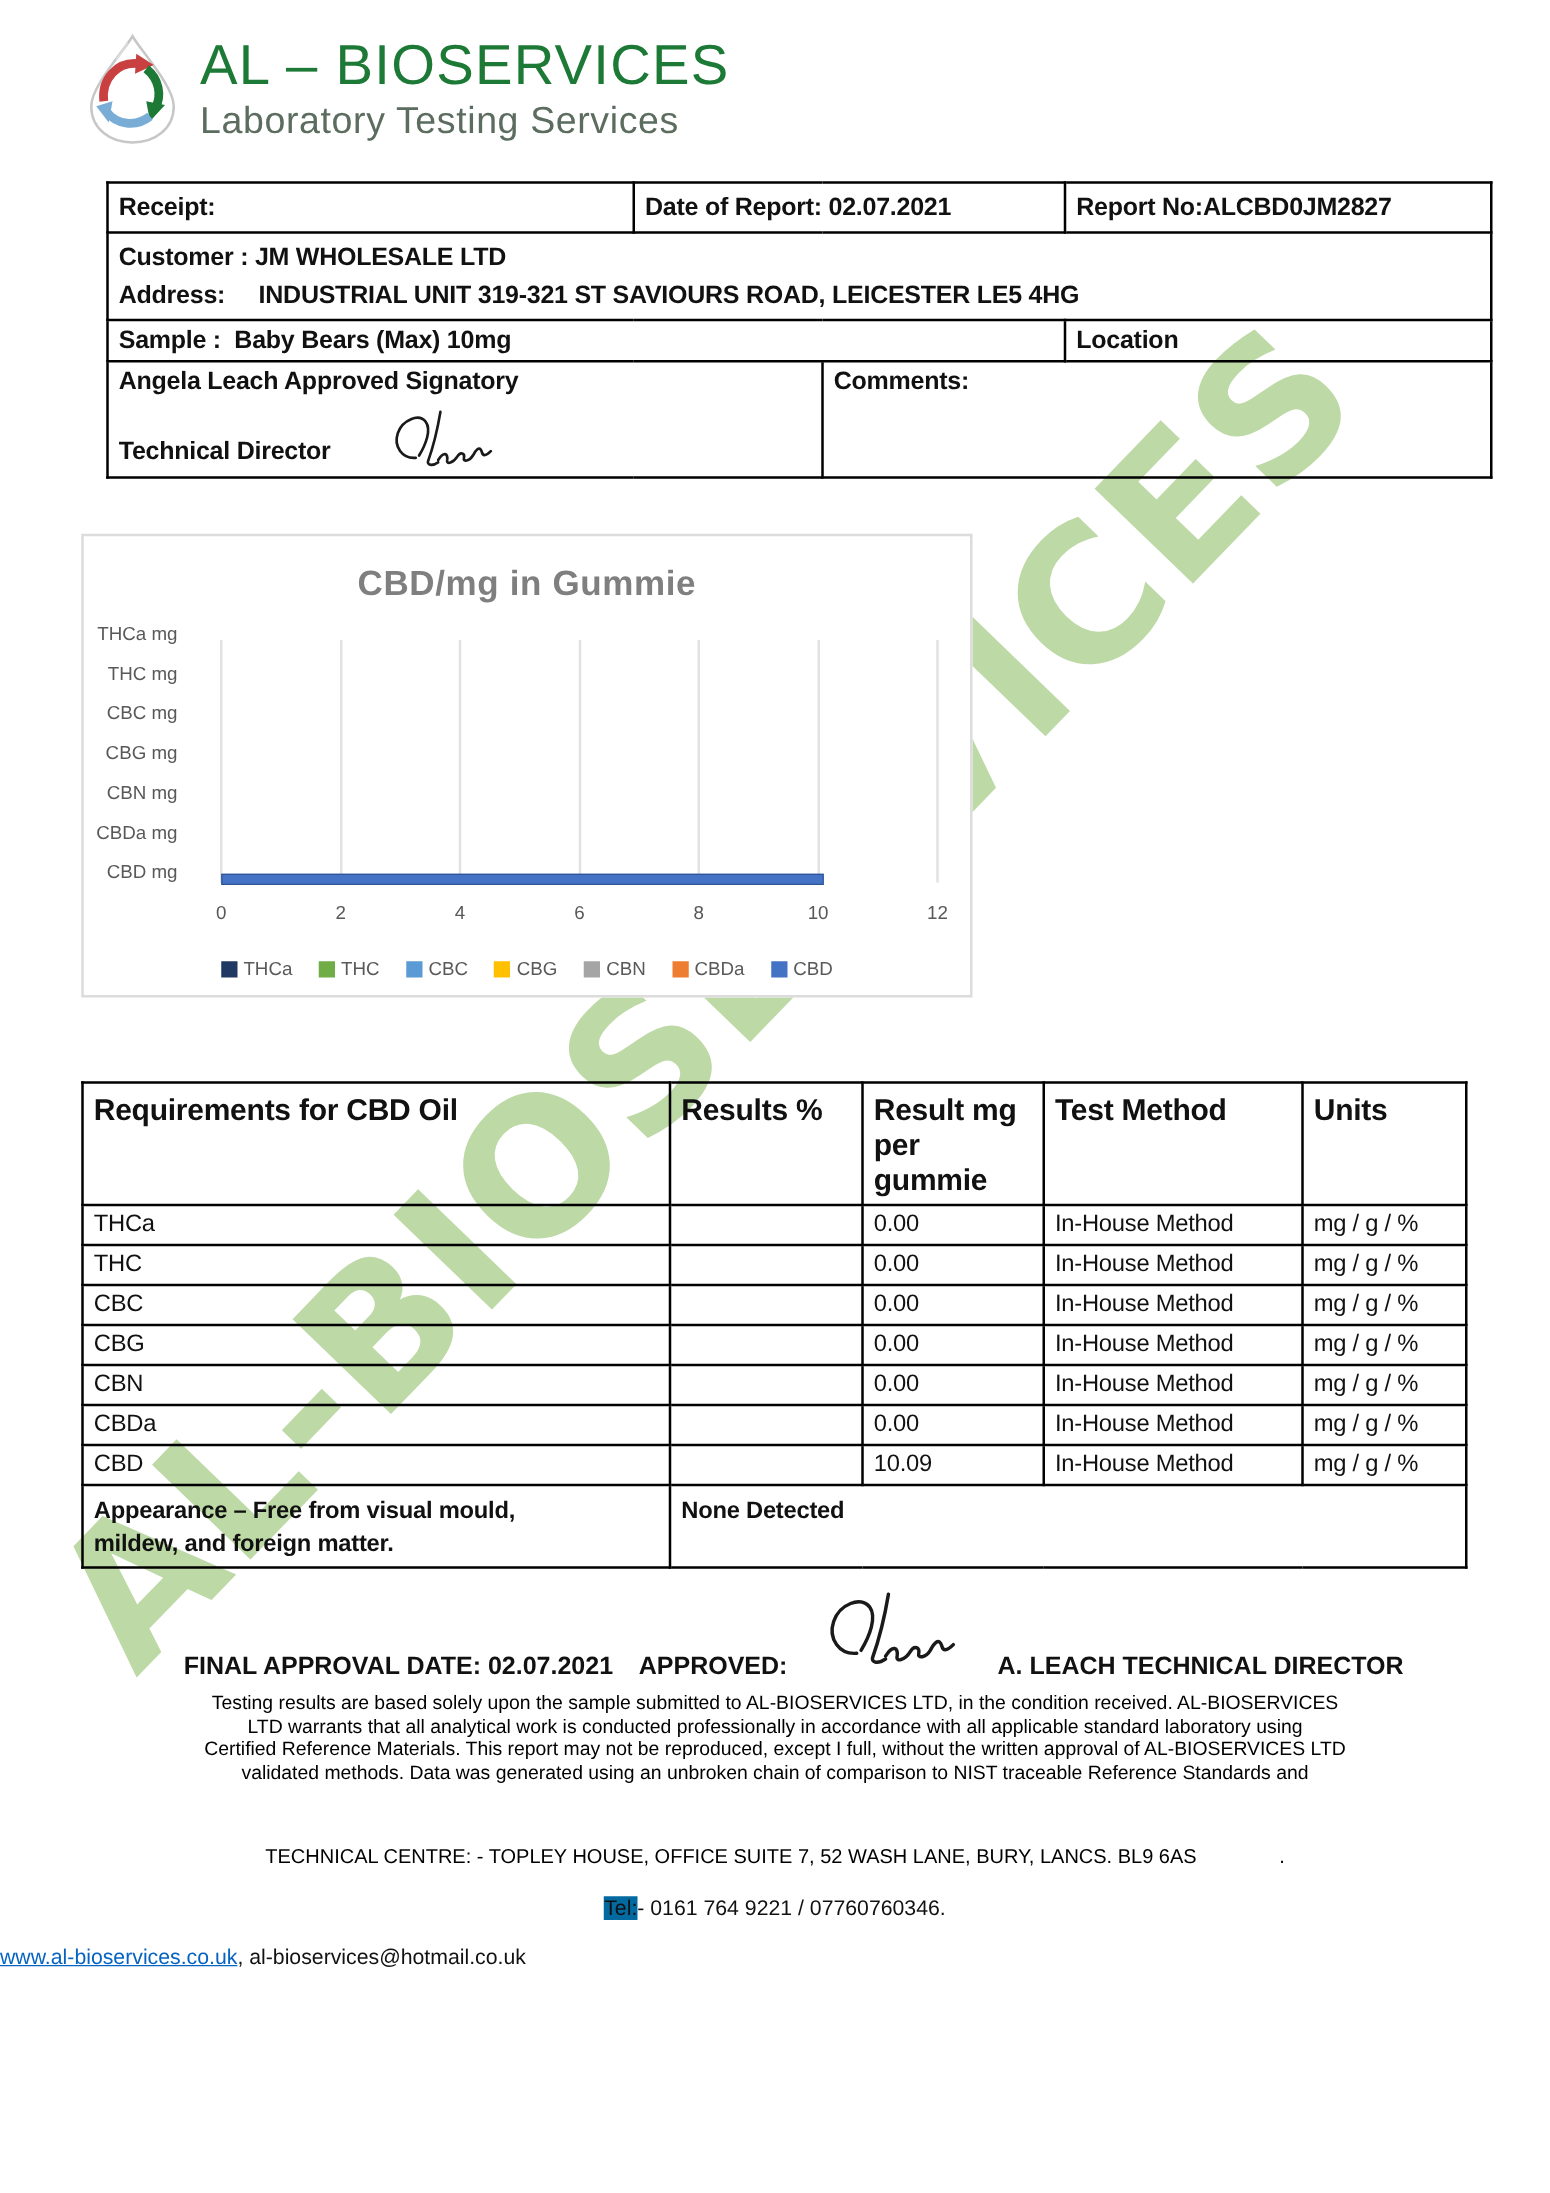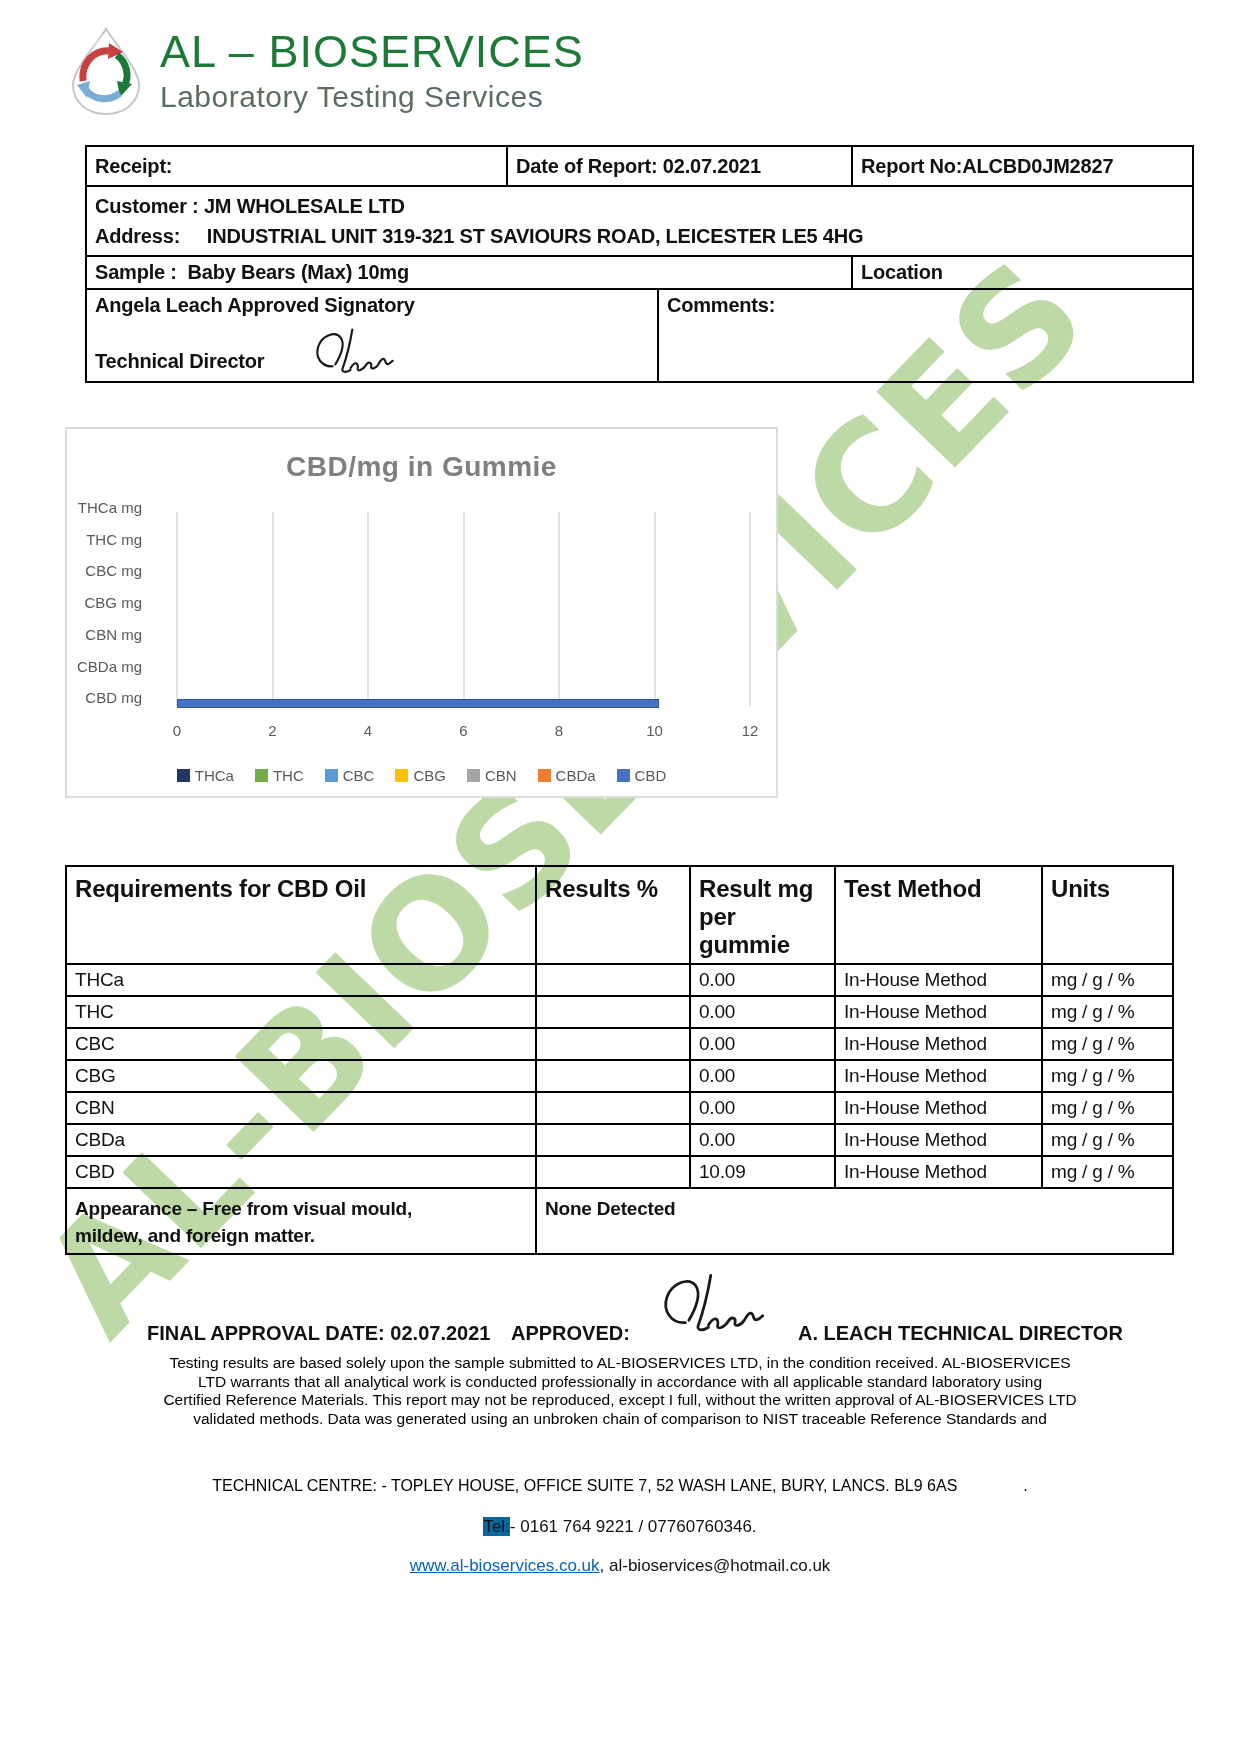--- a/index.html
+++ b/index.html
@@ -65,21 +65,21 @@
   .approval { position:absolute; left:65px; top:1300px; width:1110px; height:70px; }
   .approval .txt { position:absolute; font-size:20px; font-weight:700; top:22px; white-space:nowrap; }
   .sig-svg-big { position:absolute; left:580px; top:-32px; }
   .disclaimer { position:absolute; left:120px; top:1354px; width:1000px;
     text-align:center; font-size:15.5px; line-height:18.5px; color:#000; }
   .centre-line { position:absolute; left:0; top:1477px; width:1240px; text-align:center;
     font-size:16px; color:#000; }
   .dot-far { margin-left:66px; }
   .tel-line { position:absolute; left:0; top:1517px; width:1240px; text-align:center; font-size:17px; }
   .tel-hl { background:#0369a1; }
-  .web-line { position:absolute; left:0; top:1556px; width:1240px; text-align:center; font-size:17px; }
+  .web-line { position:absolute; left:0; top:1556px; width:1240px; text-align:left; font-size:17px; }
   .weblink { color:#0563c1; text-decoration:underline; }
 </style>
 </head>
 <body>
 
 <div class="page">
 
   <div class="watermark">AL-BIOSERVICES</div>
 
   <div class="content">

